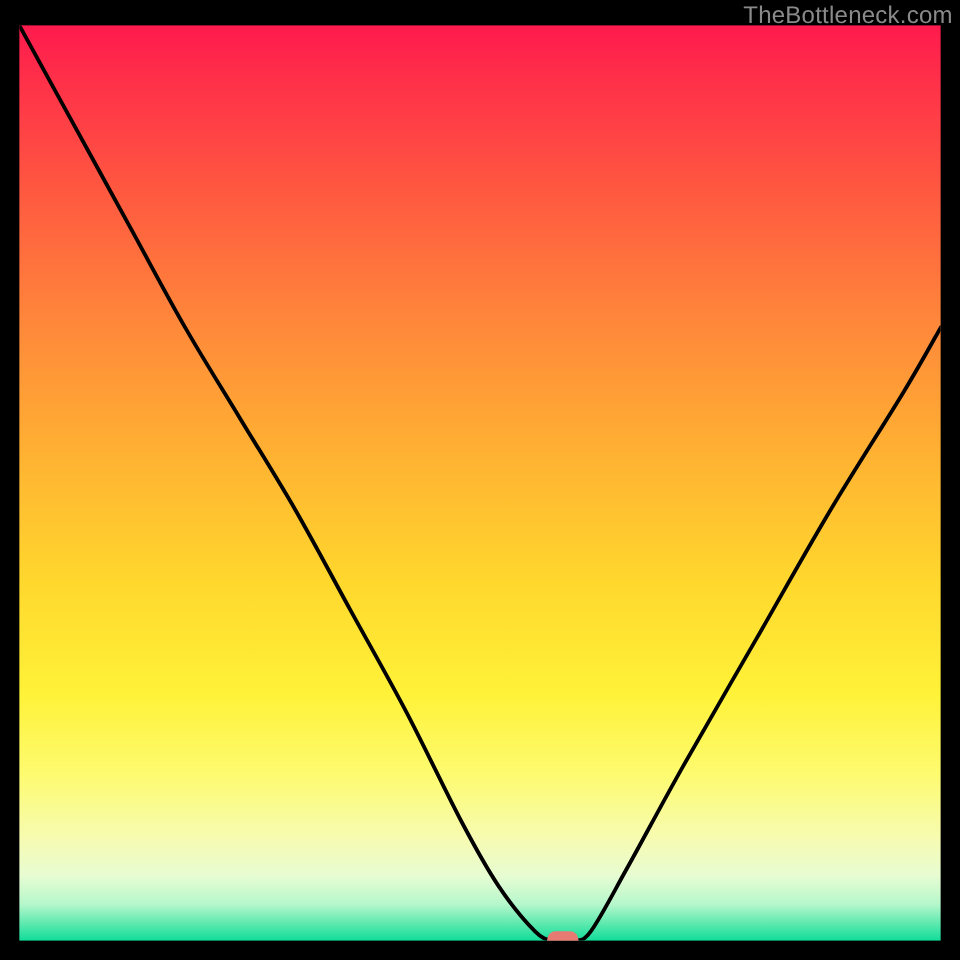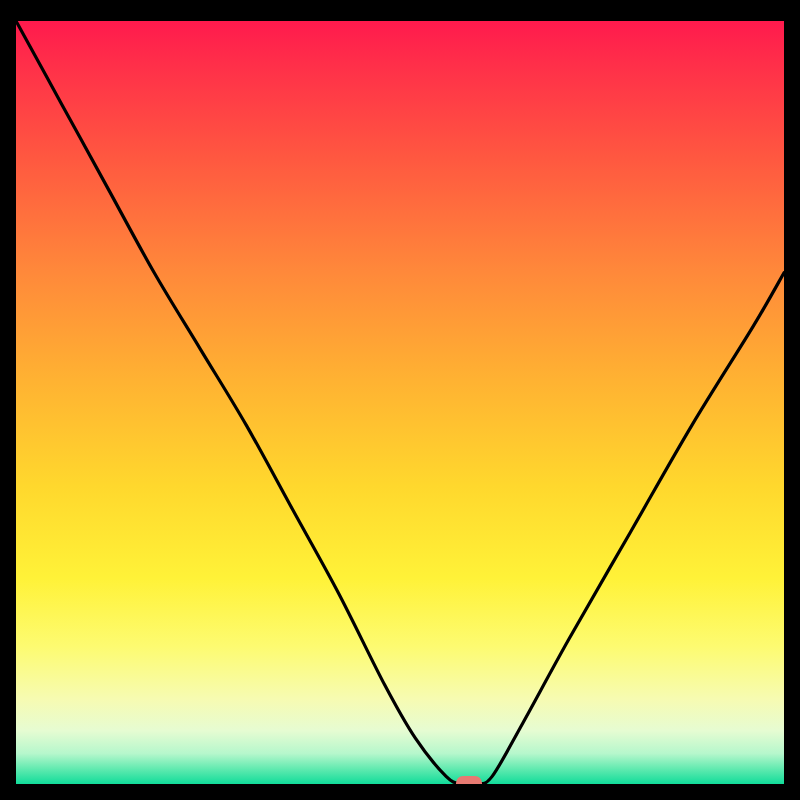--- a/index.html
+++ b/index.html
@@ -75,13 +75,14 @@
 <body>
 
 <div class="frame">
   <div class="plot-area">
     <div class="gradient"></div>
     <svg class="curve" viewBox="0 0 768 763" preserveAspectRatio="none">
       <path id="curve-path" fill="none" stroke-width="3.2" stroke-linecap="round" stroke="#000000" d="M 0,0 C 7.68,13.988333333333324 30.72,55.953333333333276 46.08,83.92999999999995 C 61.44,111.90666666666662 76.8,139.88333333333335 92.16,167.86 C 107.52,195.83666666666667 122.88000000000001,225.08499999999995 138.24,251.78999999999996 C 153.60000000000002,278.49499999999995 168.96,302.6566666666667 184.32,328.09000000000003 C 199.67999999999998,353.52333333333337 215.03999999999996,377.68500000000006 230.39999999999998,404.39000000000004 C 245.76,431.095 261.12,460.34333333333336 276.48,488.32 C 291.84000000000003,516.2966666666666 307.2,543.0016666666667 322.56,572.25 C 337.92,601.4983333333333 355.84,639.6483333333333 368.64,663.81 C 381.44,687.9716666666666 389.12,701.96 399.36,717.22 C 409.6,732.48 422.40000000000003,747.74 430.08000000000004,755.37 C 437.76000000000005,763 440.31999999999994,761.7283333333334 445.43999999999994,763 C 450.55999999999995,764.2716666666666 455.67999999999995,764.2716666666666 460.79999999999995,763 C 465.91999999999996,761.7283333333334 468.47999999999996,765.5433333333333 476.15999999999997,755.37 C 483.84,745.1966666666667 494.08,724.85 506.88,701.96 C 519.6800000000001,679.07 535.04,649.8216666666666 552.96,618.03 C 570.8800000000001,586.2383333333333 593.9200000000001,546.8166666666666 614.4000000000001,511.21 C 634.8800000000001,475.60333333333335 655.36,438.725 675.84,404.39000000000004 C 696.32,370.05500000000006 721.92,330.6333333333333 737.28,305.2 C 752.64,279.76666666666665 762.88,260.6916666666666 768,251.78999999999996"></path>
     </svg>
     <div class="marker" id="marker" style="left: 440.448px; top: 754.607px; width: 25.344px; height: 16.786px; background: rgb(231, 122, 114);"></div>
   </div>
+  <div class="watermark">TheBottleneck.com</div>
 </div>
 
 </body></html>

